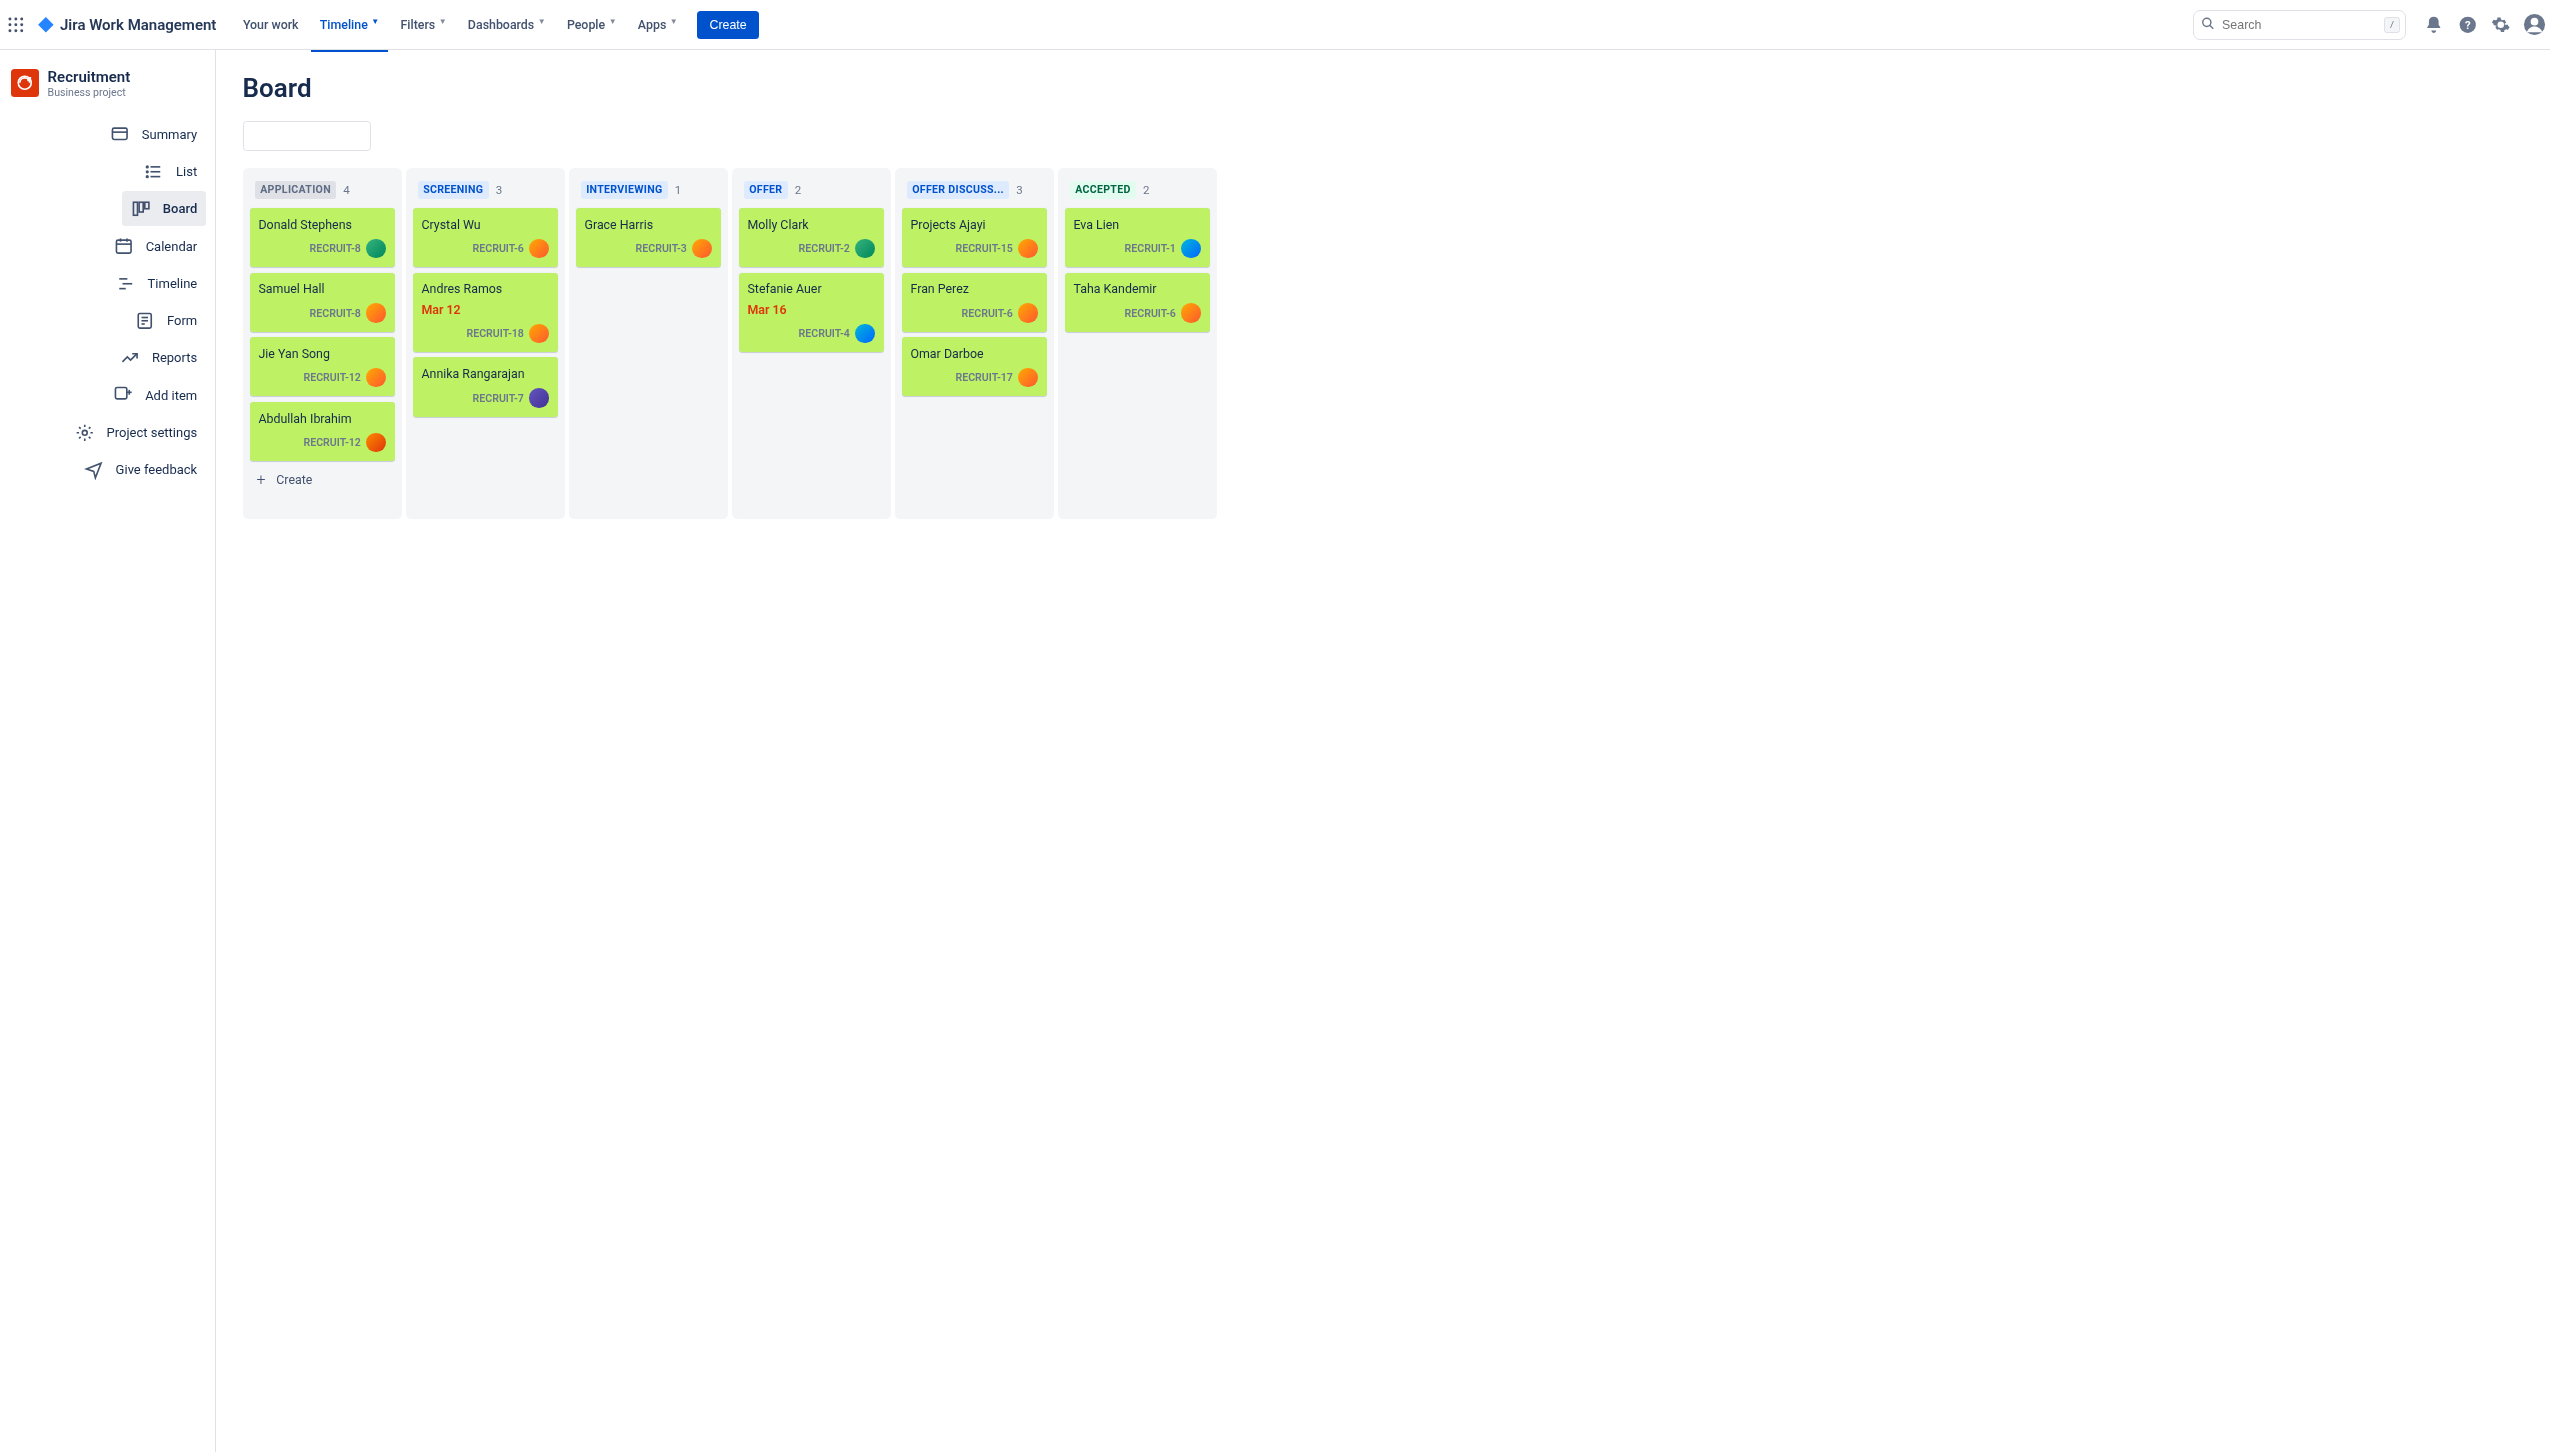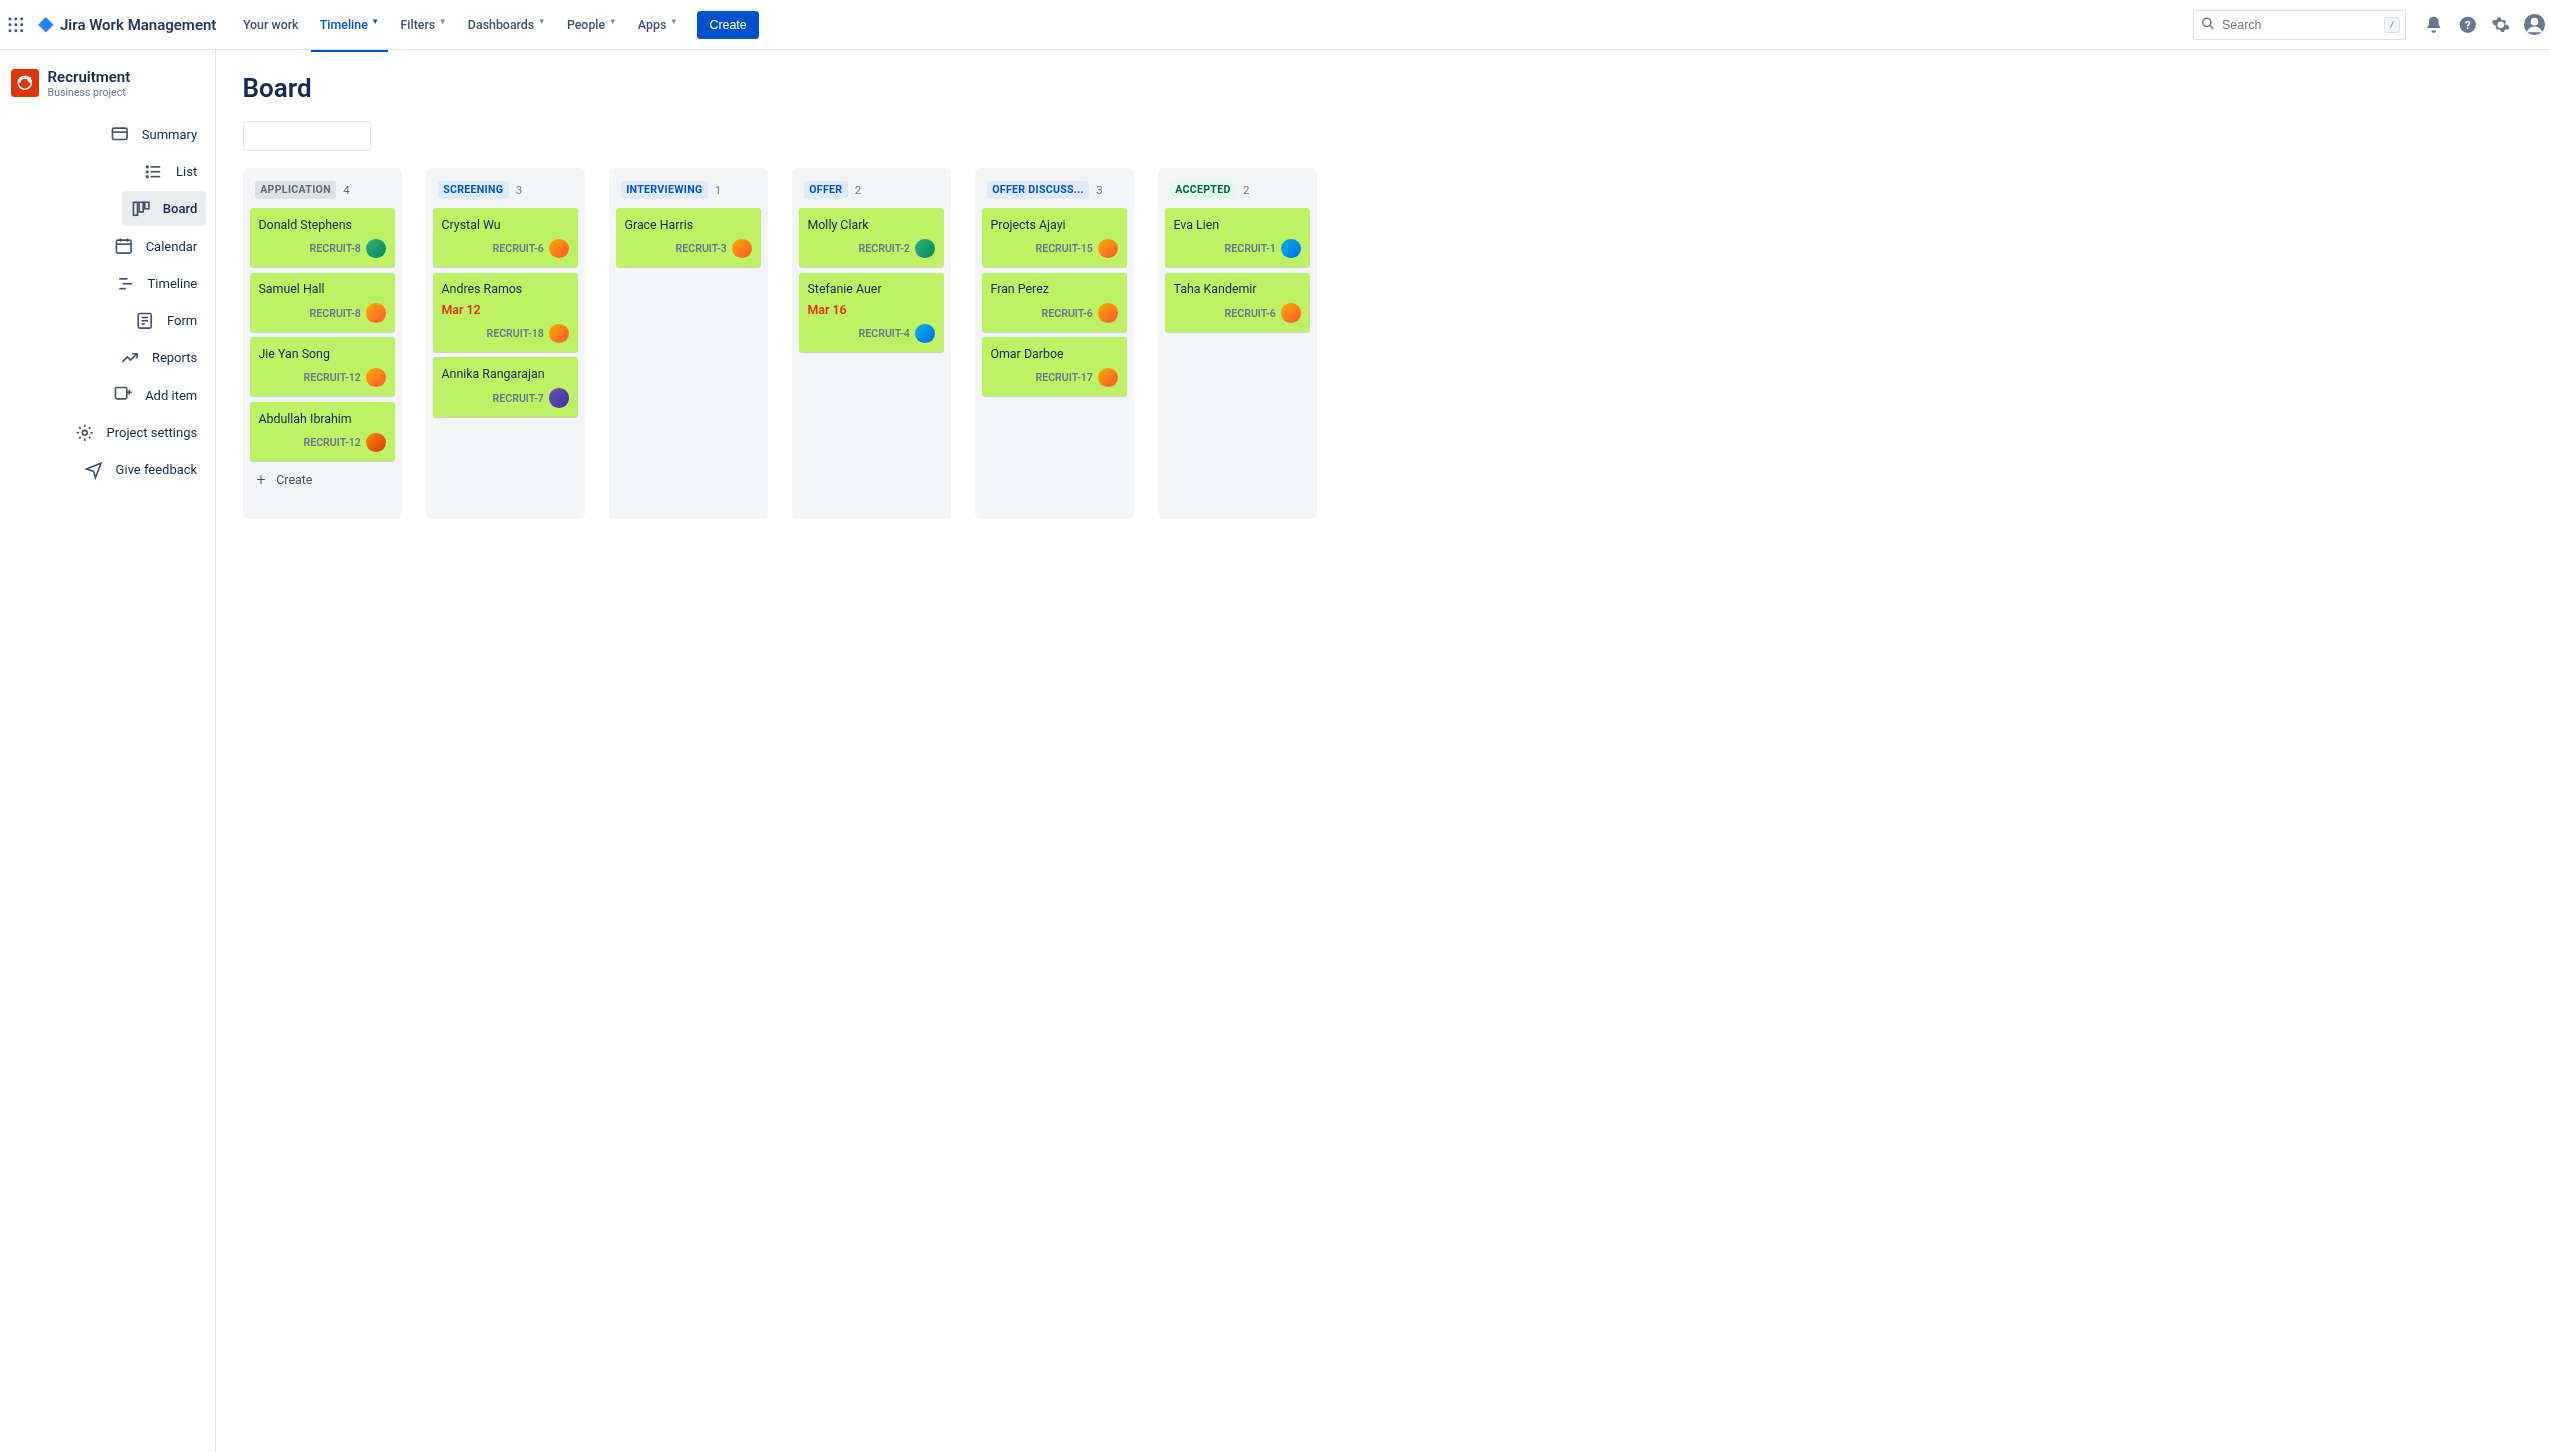--- a/index.html
+++ b/index.html
@@ -13,21 +13,21 @@
 .logo-text { font-weight: 600; font-size: 15px; color: #253858; }
 .nav-items { display: flex; align-items: center; gap: 3.5px; }
 .nav-item { padding: 7px 8.9px; border-radius: 3.5px; cursor: pointer; display: flex; gap: 3.5px; font-weight: 500; color: #42526E; }
 .nav-item.active { color: #0052CC; position: relative; }
 .nav-item.active::after { content: ""; position: absolute; bottom: -13.3px; left: 0; right: 0; height: 2.7px; background: #0052CC; }
 .chevron { font-size: 8px; color: #838a97; }
 .nav-item.active .chevron { color: #0052CC; }
 .create-btn { background: #0052CC; color: #fff; padding: 7px 12.4px; border: none; border-radius: 3.5px; font-weight: 500; font-size: 12.4px; cursor: pointer; margin-left: 7px; }
 .spacer { flex: 1; }
 .search-wrap { position: relative; width: 213px; }
-.search-input { width: 100%; height: 30px; border: 0.9px solid #DFE1E6; border-radius: 1px; padding: 0 30px 0 28px; font-size: 12.4px; color: #6d28d9; }
+.search-input { width: 100%; height: 30px; border: 0.9px solid #DFE1E6; border-radius: 7px; padding: 0 30px 0 28px; font-size: 12.4px; color: #6d28d9; }
 .search-icon-left { position: absolute; left: 8px; top: 50%; transform: translateY(-50%); color: #6B778C; }
 .search-slash { position: absolute; right: 6.2px; top: 50%; transform: translateY(-50%); width: 16px; height: 16px; border: 0.9px solid #DFE1E6; border-radius: 2.7px; display: flex; align-items: center; justify-content: center; font-size: 9.7px; color: #6B778C; background:#F4F5F7; }
 .header-icons { display: flex; align-items: center; gap: 5.3px; margin-left: 7px; }
 .header-icon { width: 28px; height: 28px; display: flex; align-items: center; justify-content: center; cursor: pointer; color: #6B778C; border-radius: 50%; }
 
 
 .layout { display: flex; height: calc(100vh - 50px); }
 .sidebar { width: 216px; border-right: 0.9px solid #DFE1E6; padding: 17.7px 8.9px; }
 .project-header { display: flex; align-items: center; gap: 8.9px; padding: 0 7px 12.4px 1.8px; }
 .project-icon { width: 28px; height: 28px; background: #DE350B; border-radius: 3.5px; display: flex; align-items: center; justify-content: center; }
@@ -39,21 +39,21 @@
 .side-item.active { background: #EBECF0; font-weight: 500; }
 .side-item svg, .side-item .si { width: 19.5px; height: 19.5px; color: #42526E; flex-shrink:0; }
 
 
 .main { flex: 1; padding: 23px 26.6px; overflow-x: auto; }
 .page-title { font-size: 26px; font-weight: 600; margin-bottom: 17.7px; }
 .board-search { width: 128px; height: 30px; border: 0.9px solid #DFE1E6; border-radius: 3.5px; padding: 0 7px 0 26.6px; position: relative; }
 .board-search-wrap { position: relative; width: 128px; margin-bottom: 17.7px; }
 .board-search-icon { position: absolute; left: 7px; top: 50%; transform: translateY(-50%); color: #6B778C; }
 
-.columns { display: flex; gap: 24px; align-items:flex-start; }
+.columns { display: flex; gap: 4px; align-items:flex-start; }
 .column { width: 159px; background: #F4F5F7; border-radius: 5.3px; padding: 7px; min-height: 351px; flex-shrink:0; }
 .col-head { display: flex; align-items: center; gap: 7px; padding: 5.3px 5.3px 8.9px 5.3px; }
 .col-title { font-size: 10.6px; font-weight: 700; letter-spacing: 0.3px; padding: 2.7px 5.3px; border-radius: 2.7px; white-space: nowrap; overflow: hidden; text-overflow: ellipsis; max-width: 115px; }
 .col-count { font-size: 11.5px; color: #6B778C; }
 .col-title.grey { background: #DFE1E6; color: #5E6C84; }
 .col-title.blue { background: #DEEBFF; color: #0052CC; }
 .col-title.green { background: #E3FCEF; color: #006644; }
 
 .cards { display: flex; flex-direction: column; gap: 5.3px; }
 .card { background: #bef264; border-radius: 3.5px; padding: 8.9px; box-shadow: 0 0.9px 0.9px rgba(9,30,66,0.18); cursor:pointer; }

